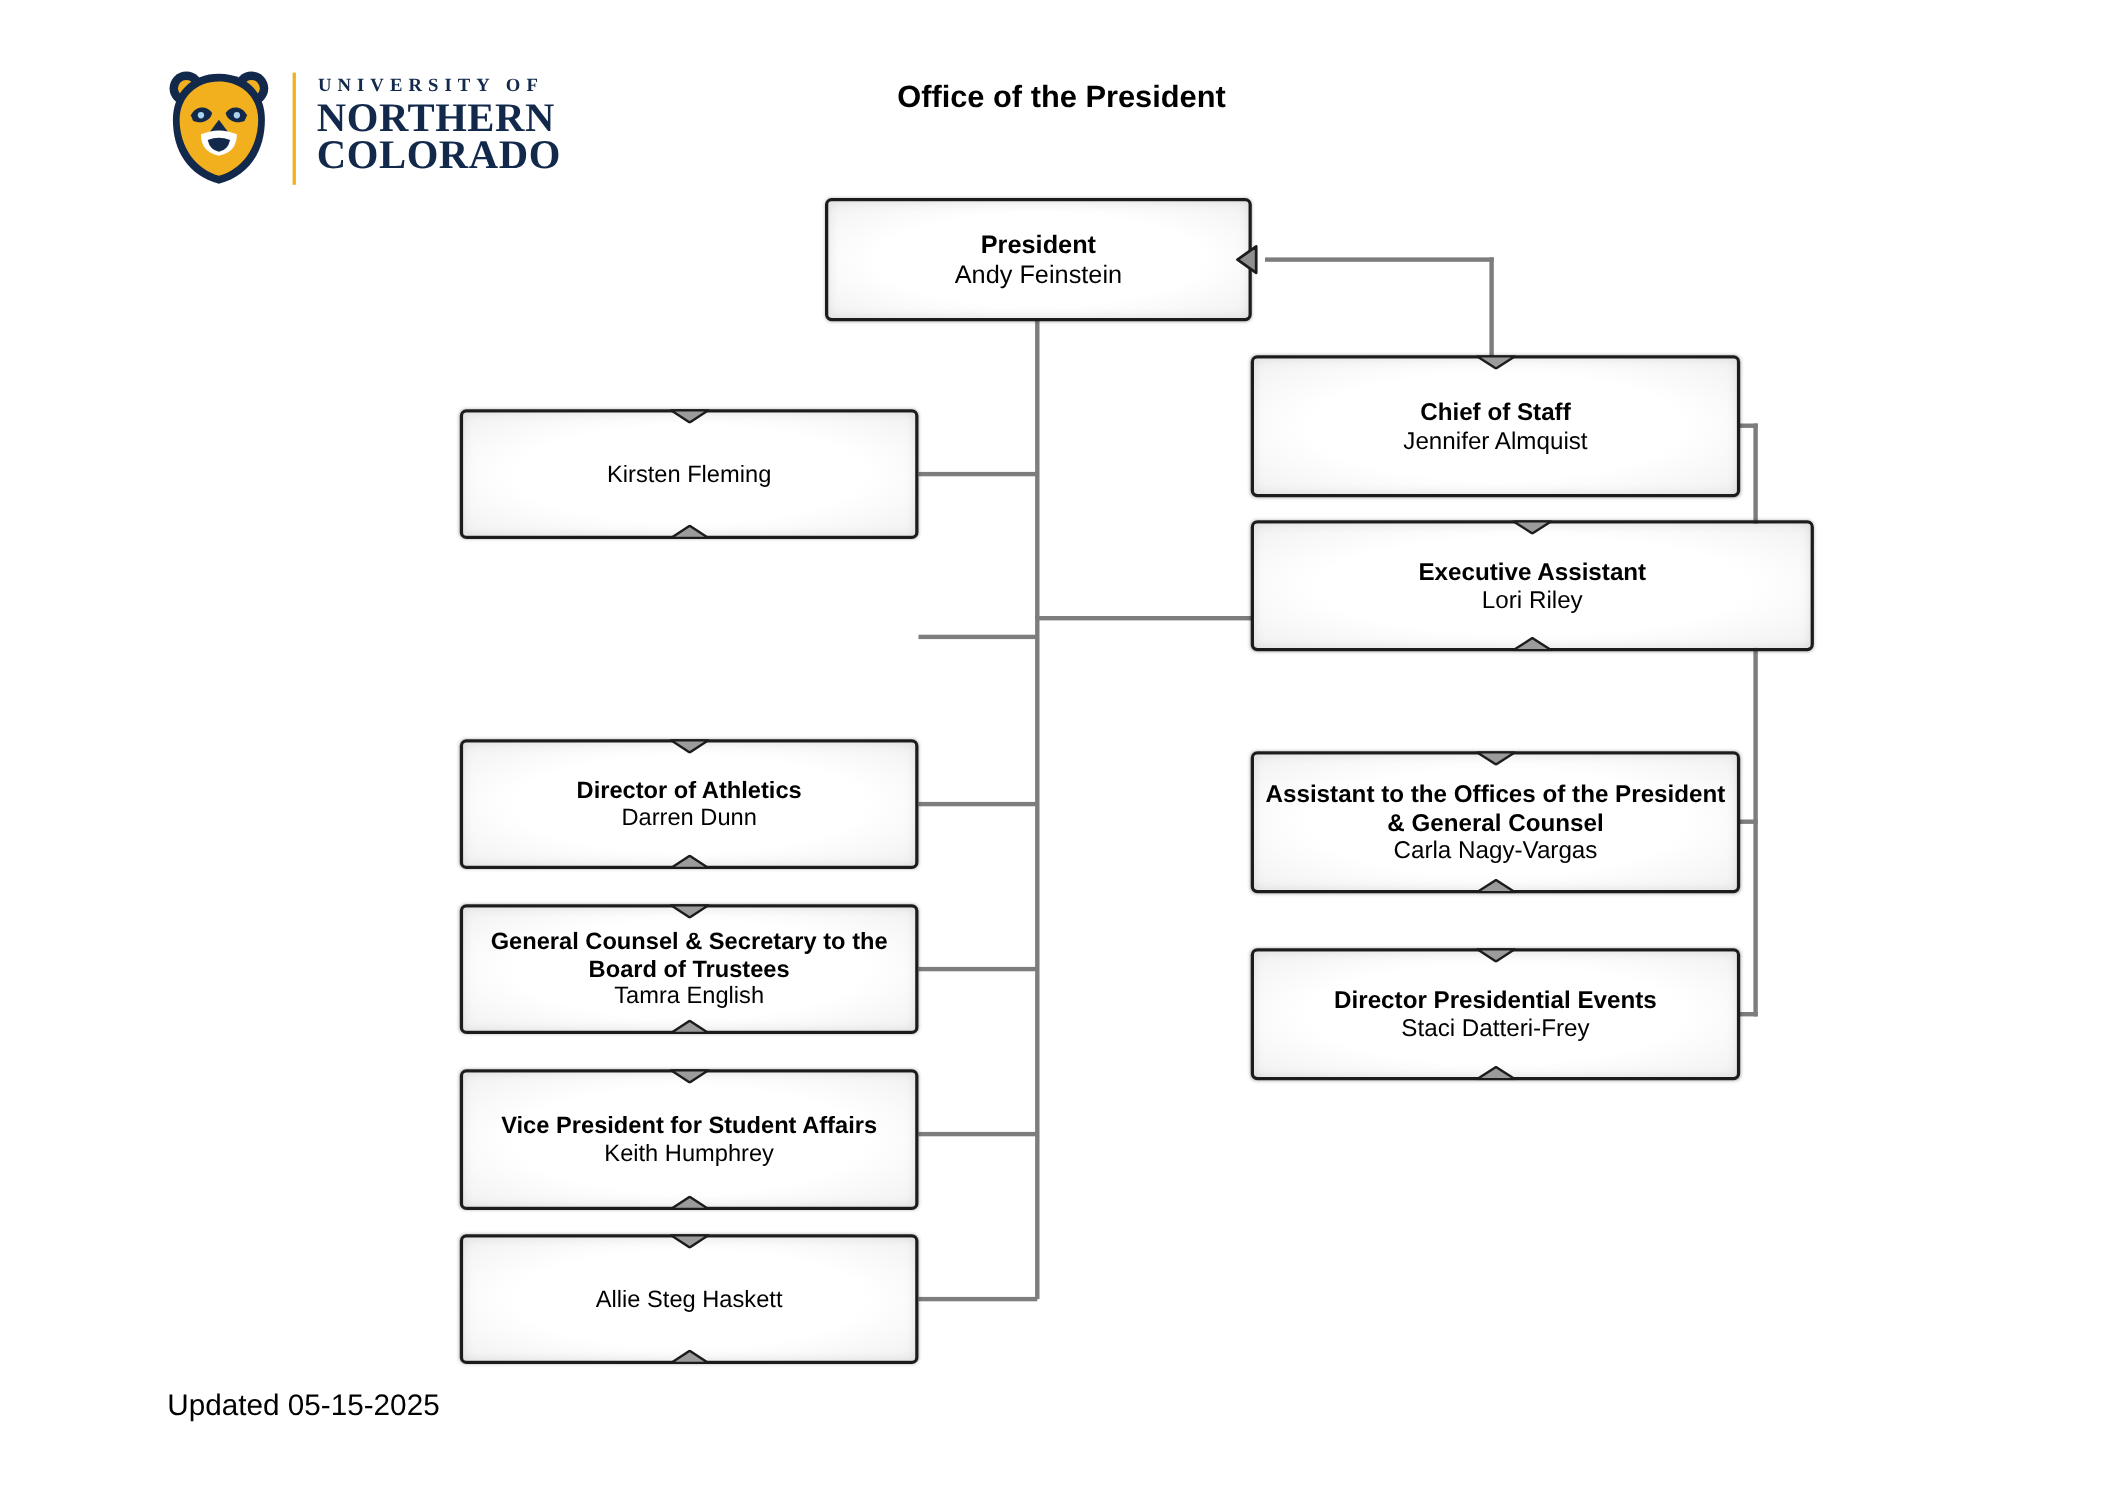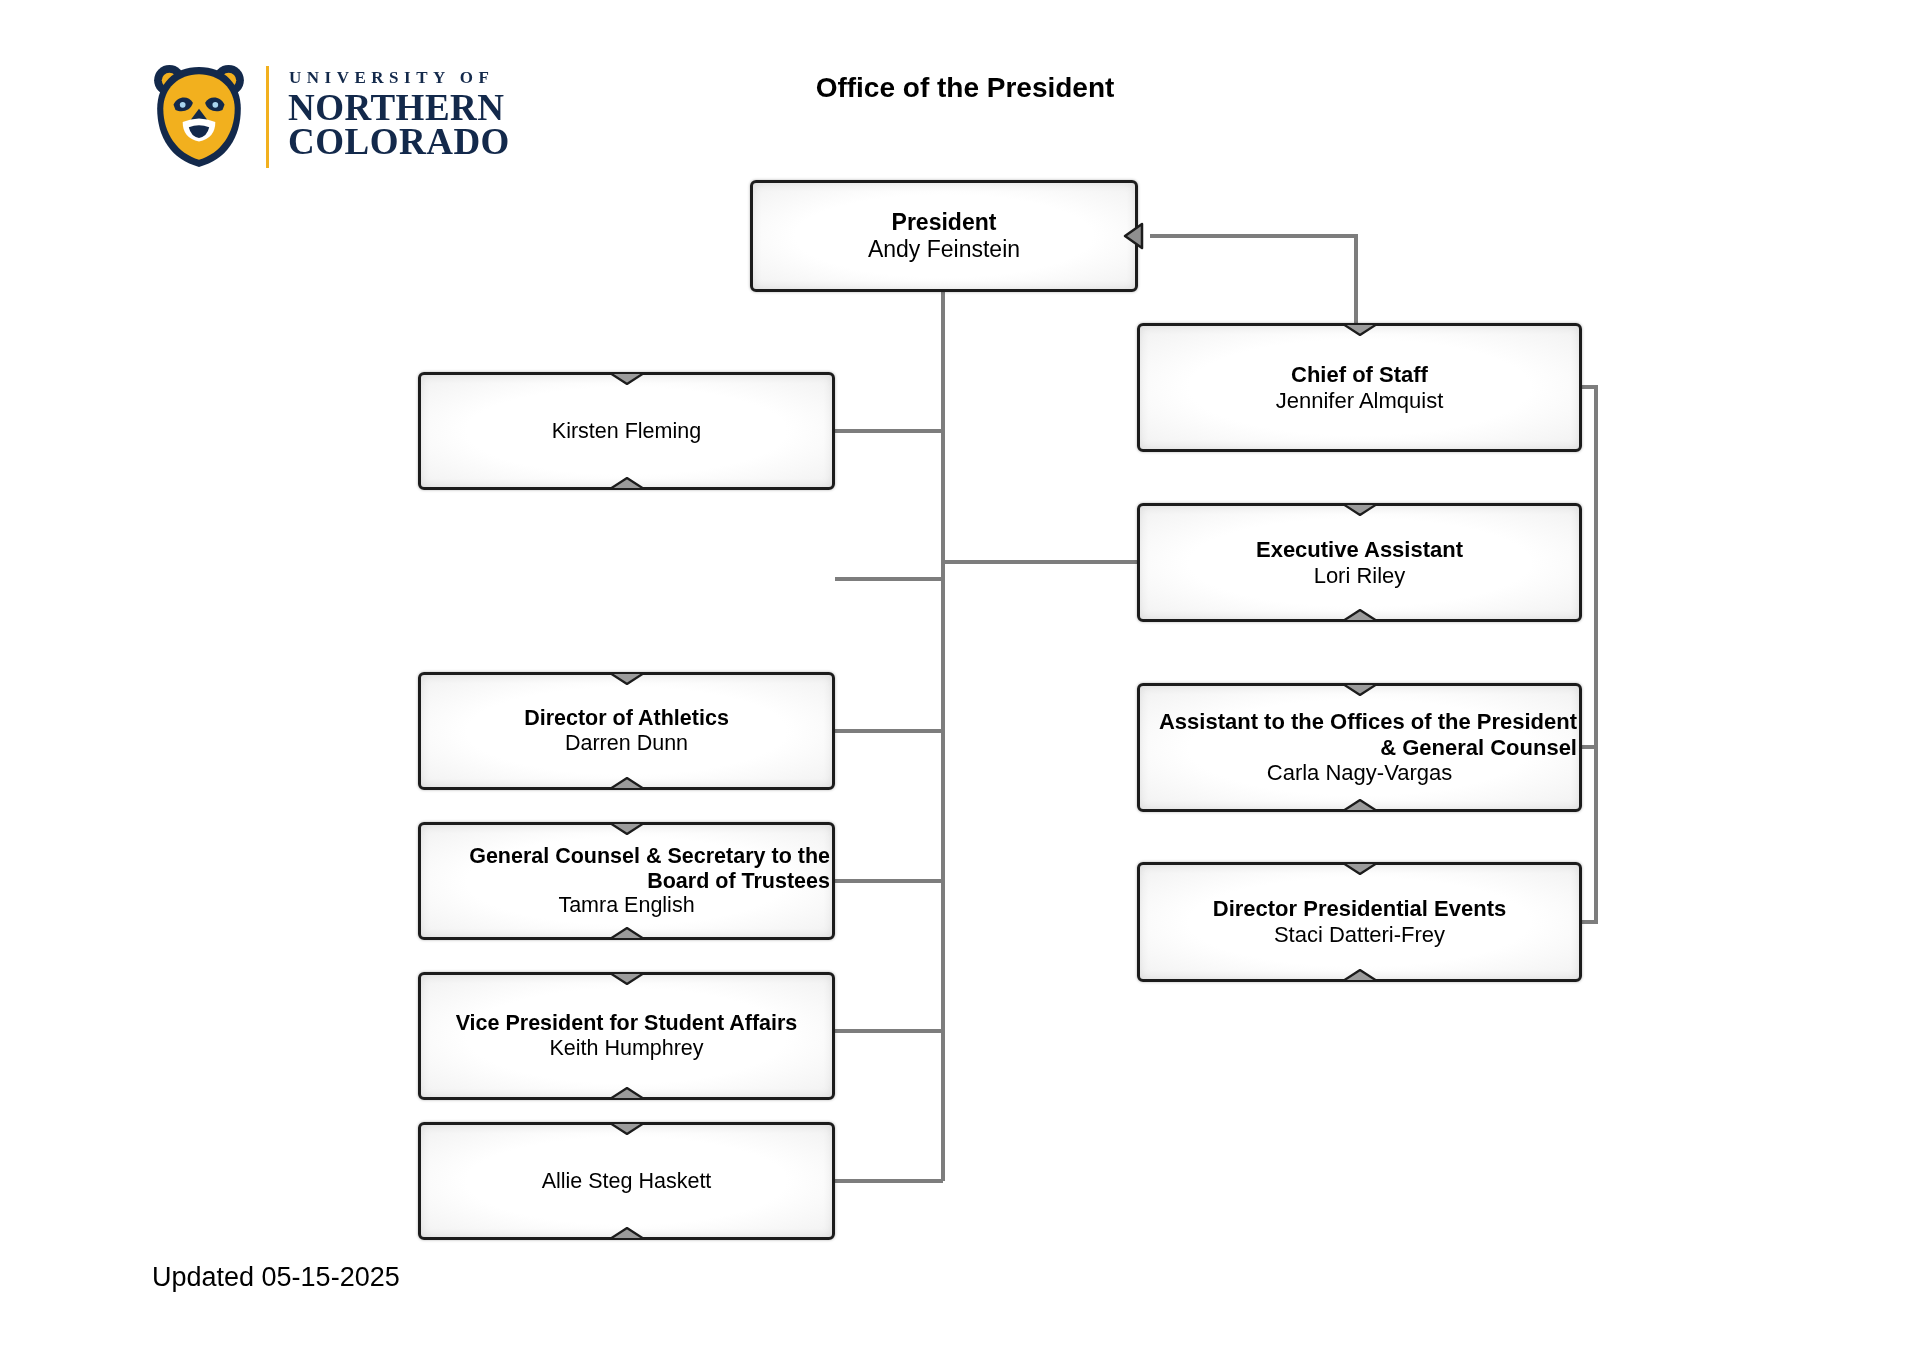--- a/index.html
+++ b/index.html
@@ -18,21 +18,21 @@
   .page-title{position:absolute;left:715px;top:72px;width:500px;text-align:center;
               font-size:28px;font-weight:700;}
   .updated{position:absolute;left:152px;top:1262px;font-size:27px;}
 
   
   .node{position:absolute;box-sizing:border-box;border:3px solid #1c1c1c;border-radius:6px;
         background:radial-gradient(ellipse at center,#ffffff 55%,#f1f1f1 100%);
         box-shadow:0 0 3px rgba(0,0,0,.30), inset 0 0 10px rgba(0,0,0,.10);
         display:flex;flex-direction:column;justify-content:center;align-items:center;
         text-align:center;padding:0 2px;}
-  .node-title{font-weight:700;font-size:21.5px;line-height:1.16;text-align:right;}
+  .node-title{font-weight:700;font-size:21.5px;line-height:1.16;}
   .node-name{font-weight:400;font-size:21.5px;line-height:1.16;}
   .node.president .node-title,.node.president .node-name{font-size:23px;}
   .node.rightcol .node-title,.node.rightcol .node-name{font-size:22px;}
 
   
   .notch{position:absolute;left:50%;transform:translateX(-50%);width:38px;height:13px;line-height:0;}
   .notch-top{top:-3px;}
   .notch-bottom{bottom:-3px;}
   .side-arrow{position:absolute;right:-9px;top:50%;transform:translateY(-50%);width:22px;height:28px;line-height:0;}
 
@@ -152,21 +152,21 @@
   </div>
 
   <div class="node rightcol" style="left:1137px;top:323px;width:445px;height:129px;">
     <svg class="notch notch-top" viewBox="0 0 38 13">
         <path d="M2 1 L19 12 L36 1 Z" fill="#9b9b9b" stroke="#1c1c1c" stroke-width="2.2" stroke-linejoin="round"></path>
       </svg>
     <div class="node-title">Chief of Staff</div>
     <div class="node-name">Jennifer Almquist</div>
   </div>
 
-  <div class="node rightcol" style="left:1137px;top:503px;width:445px;height:119px;">
+  <div class="node rightcol" style="left:1137px;top:473px;width:512px;height:119px;">
     <svg class="notch notch-top" viewBox="0 0 38 13">
         <path d="M2 1 L19 12 L36 1 Z" fill="#9b9b9b" stroke="#1c1c1c" stroke-width="2.2" stroke-linejoin="round"></path>
       </svg>
     <div class="node-title">Executive Assistant</div>
     <div class="node-name">Lori Riley</div>
     <svg class="notch notch-bottom" viewBox="0 0 38 13">
         <path d="M2 12 L19 1 L36 12 Z" fill="#9b9b9b" stroke="#1c1c1c" stroke-width="2.2" stroke-linejoin="round"></path>
       </svg>
   </div>
 

